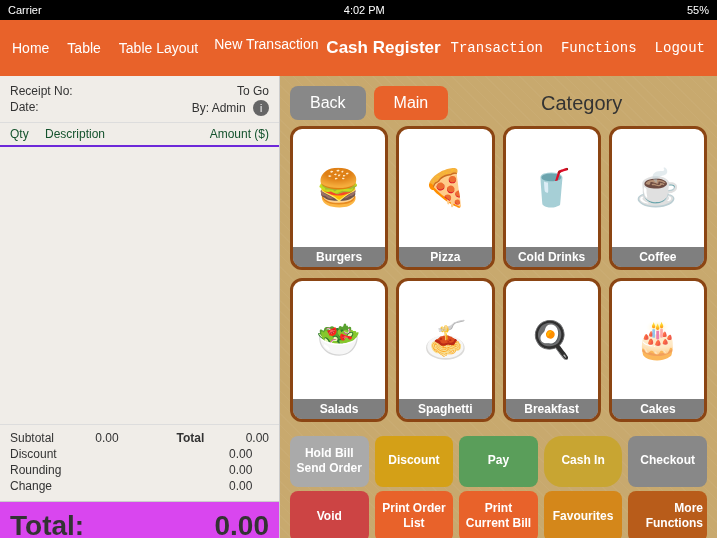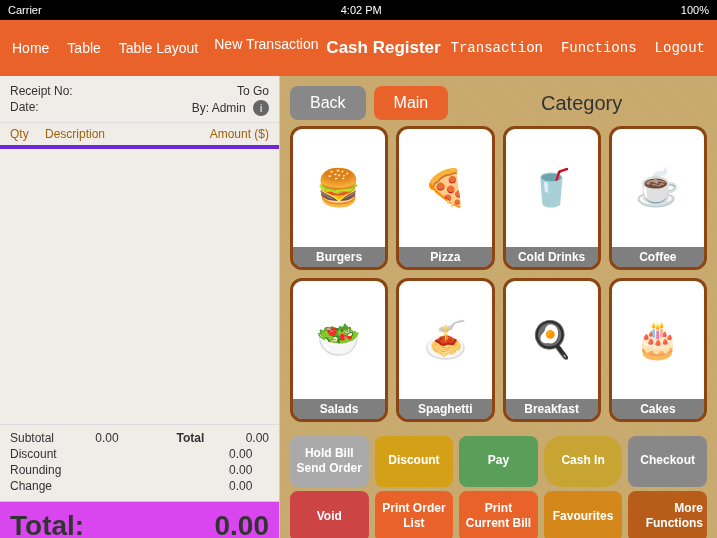--- a/index.html
+++ b/index.html
@@ -72,22 +72,22 @@
       display: inline-flex;
       align-items: center;
       justify-content: center;
       font-size: 10px;
       margin-left: 4px;
     }
     .col-headers {
       display: flex;
       padding: 4px 10px;
       font-size: 12px;
-      color: #a16207;
-      border-bottom: 4px solid #6d28d9;
+      color: #14532d;
+      border-bottom: 2px solid #6d28d9;
     }
     .col-qty { width: 35px; }
     .col-desc { flex: 1; }
     .col-amount { text-align: right; }
 
     .receipt-body { flex: 1; background: #f0ede8; }
 
     .receipt-footer {
       padding: 6px 10px;
       font-size: 12px;
@@ -236,21 +236,21 @@
     .btn-orange { background: #E8622A; }
     .btn-orange-fav { background: #d4871a; }
     .btn-dark-orange { background: #b85c1a; }
   </style>
 </head>
 <body>
 
 <div class="status-bar">
   <span>Carrier</span>
   <span>4:02 PM</span>
-  <span>100%</span>
+  <span>55%</span>
 </div>
 
 <div class="nav-bar">
   <div class="nav-left">
     <span class="nav-item">Home</span>
     <span class="nav-item">Table</span>
     <span class="nav-item">Table Layout</span>
     <span class="nav-item-new">New Transaction</span>
   </div>
   <div class="nav-center">Cash Register</div>

